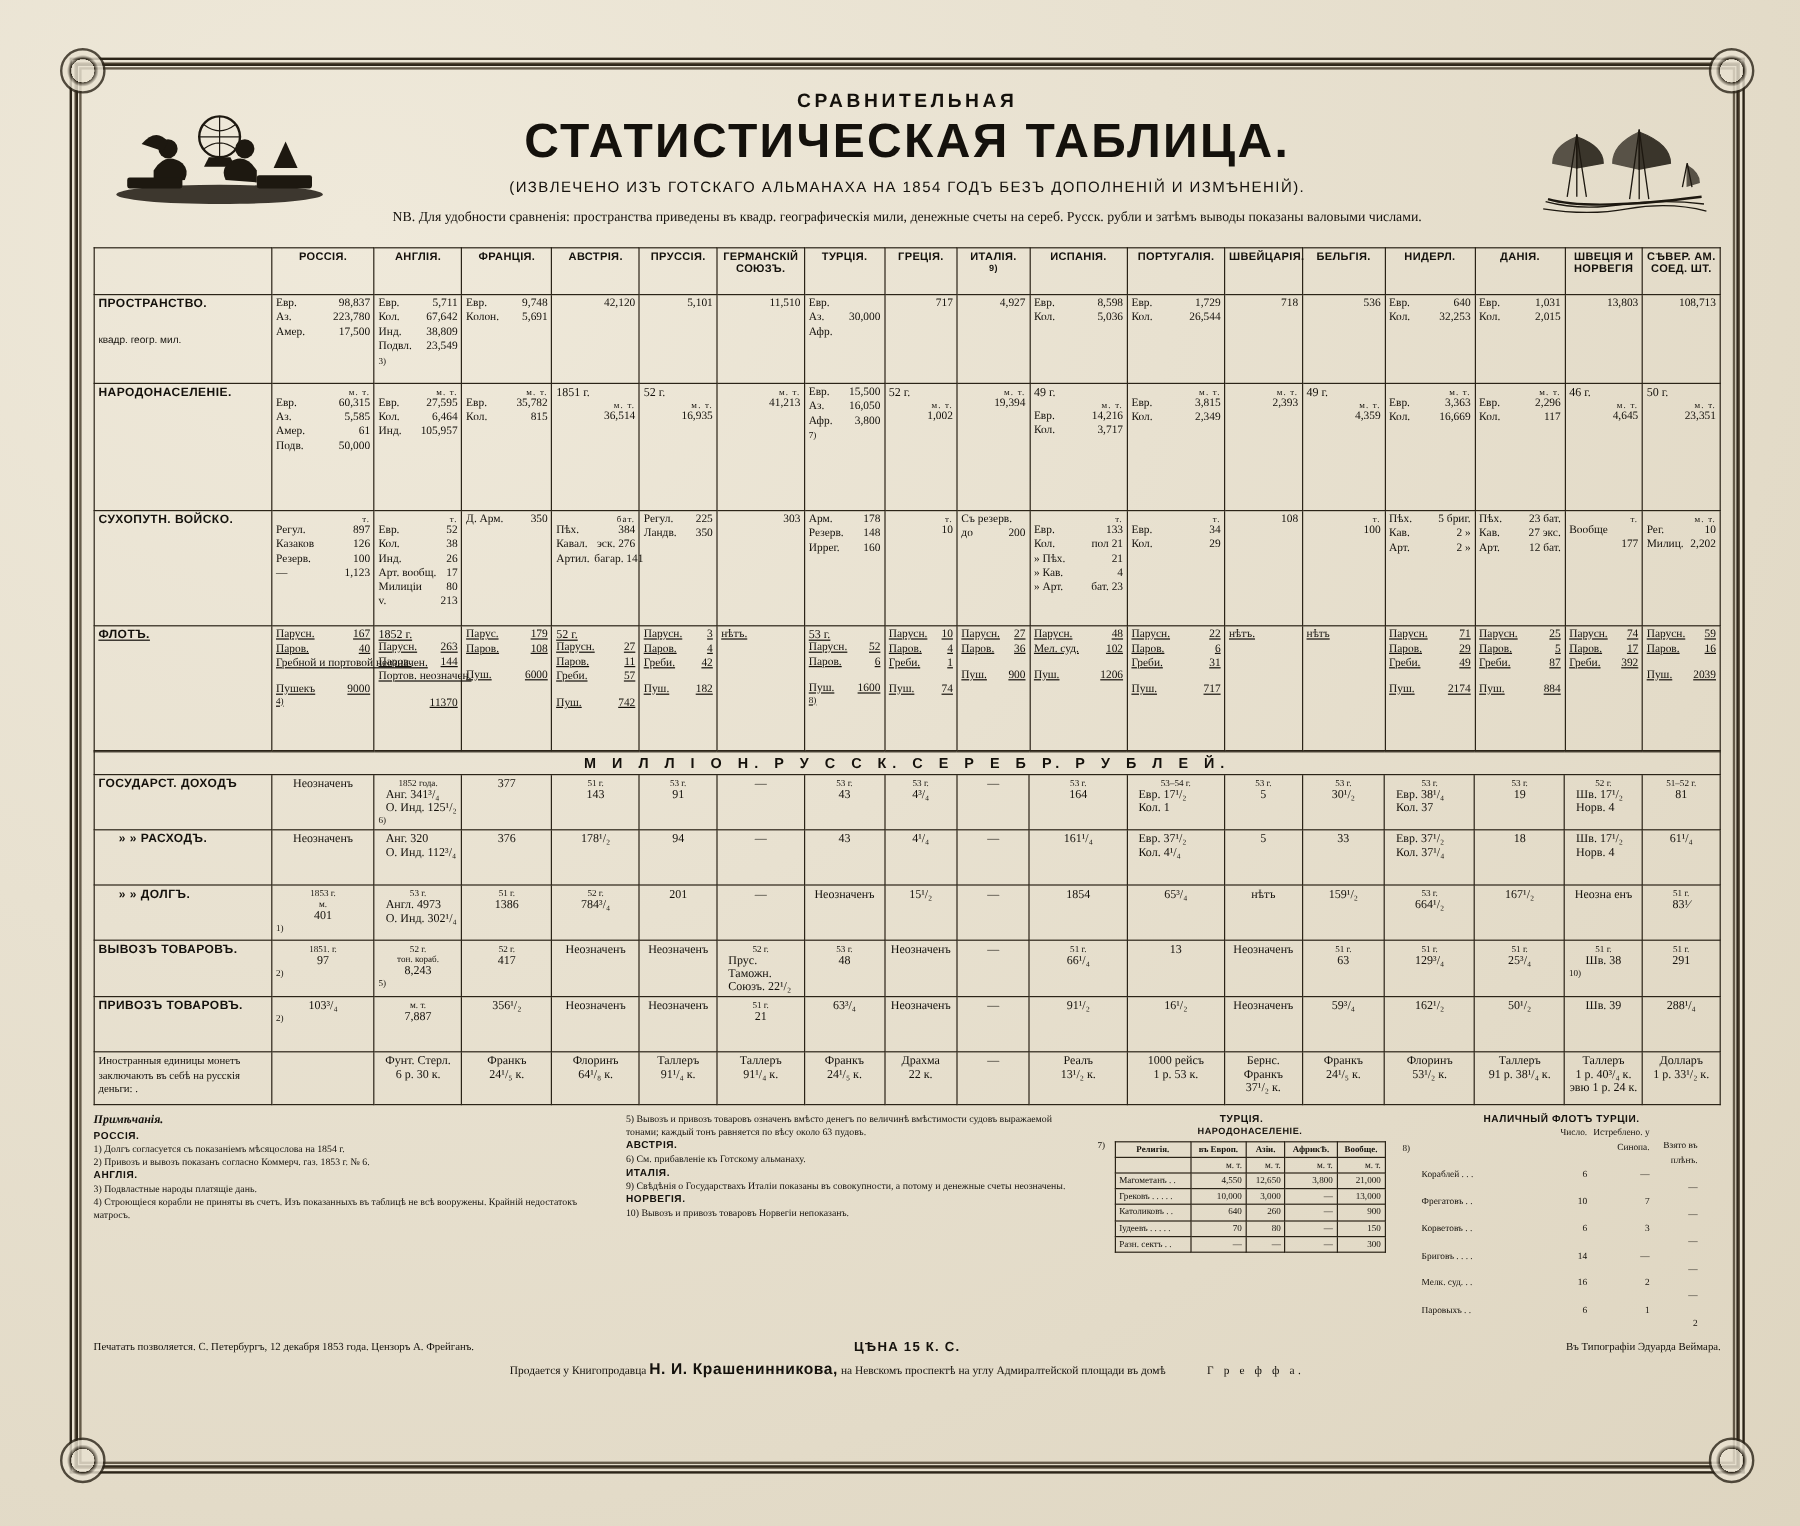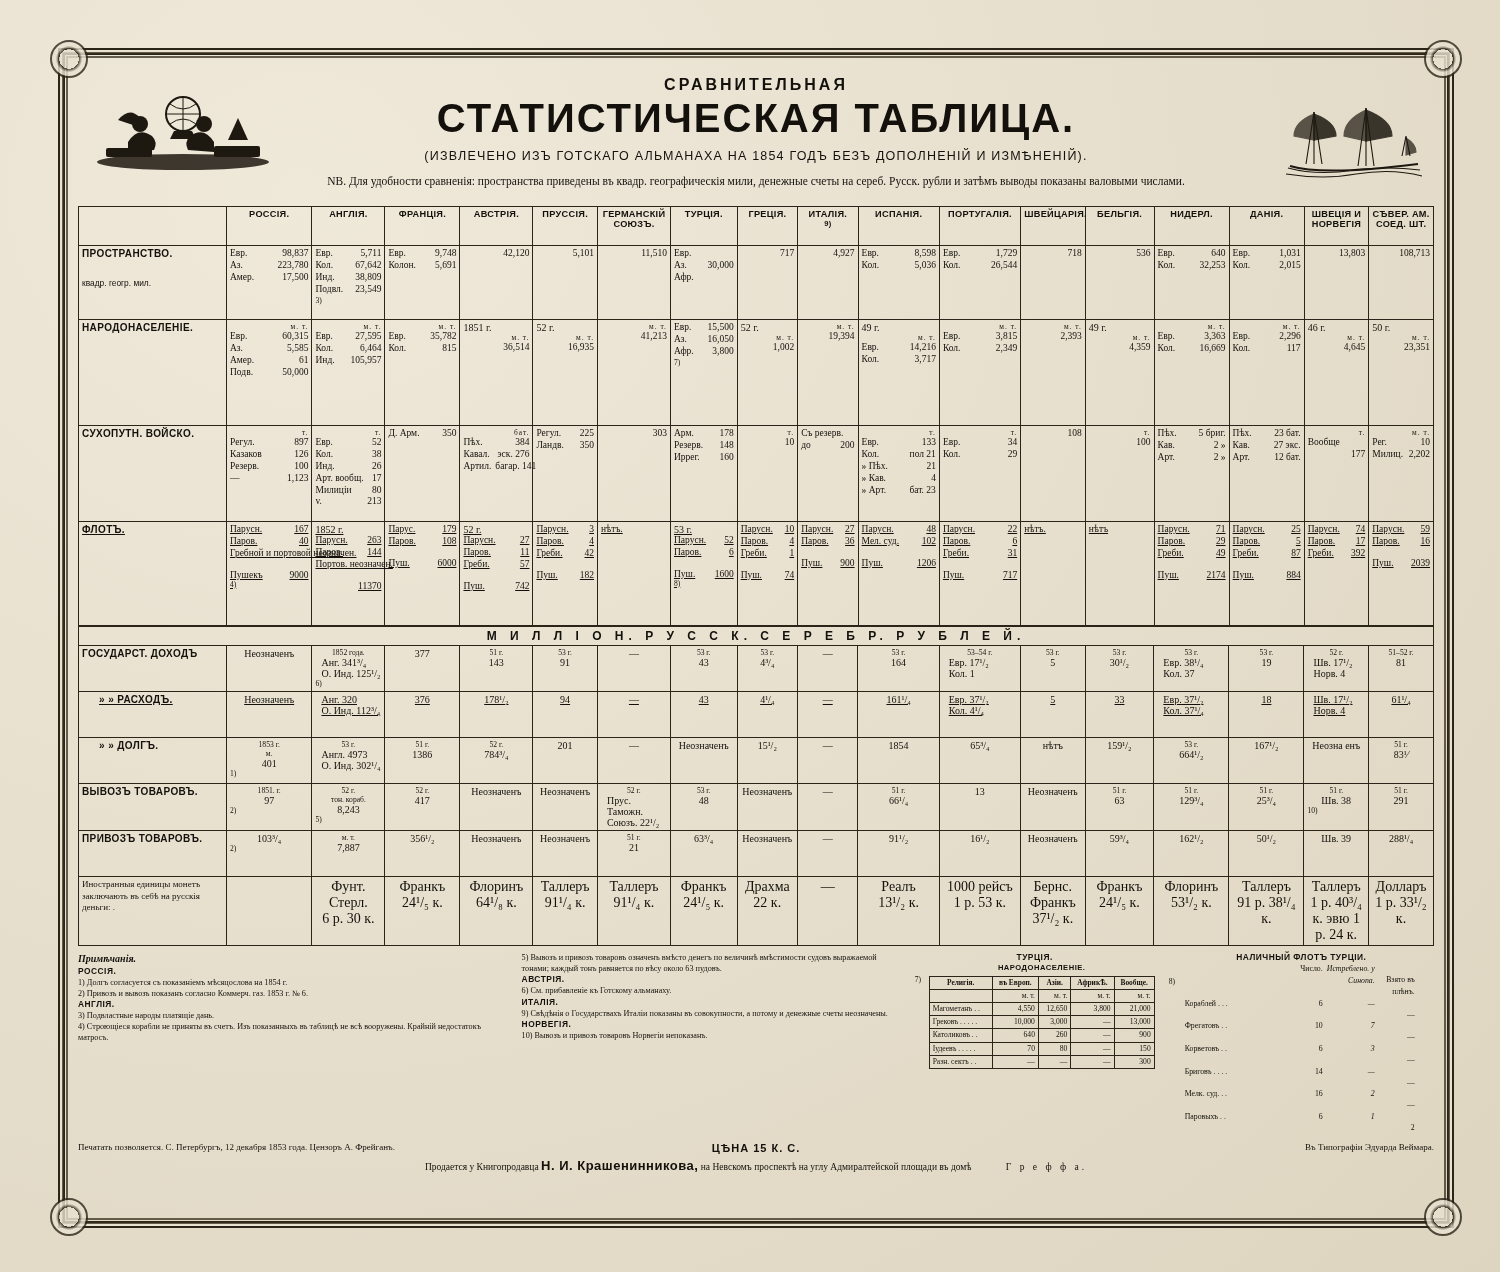--- a/index.html
+++ b/index.html
@@ -87,40 +87,40 @@
   .unitline{font-size:7.4px;text-align:right;letter-spacing:1px;}
   .banner td{
     text-align:center;font-weight:bold;letter-spacing:5px;
     font-family:"Liberation Sans",sans-serif;font-size:12px;
     padding:4px 0;
   }
   .rowlabel.indent{padding-left:20px;}
   .moneyrow td{font-size:10px;}
   .moneyrow .val{text-align:center;display:block;}
   .moneyrow .yr{font-size:7.6px;text-align:center;display:block;}
-  .fx td{font-size:14px;text-align:center;vertical-align:middle;}
+  .fx td{font-size:10px;text-align:center;vertical-align:middle;}
   .fx .lbl{text-align:left;font-size:9px;line-height:1.3;margin-left:12px;}
 
   
   .notes{display:flex;gap:14px;margin-top:6px;font-size:8.2px;line-height:1.35;}
   .notes .c1{width:34%;}
   .notes .c2{width:30%;}
   .notes .c3{width:19%;}
   .notes .c4{width:21%;}
   .notes .hd{font-family:"Liberation Sans",sans-serif;font-weight:bold;font-size:8.4px;letter-spacing:.5px;}
   .prim{font-style:italic;font-weight:bold;font-size:10px;font-family:"Liberation Serif",serif;}
   table.mini{border-collapse:collapse;font-size:7.6px;width:100%;margin-top:2px;}
   table.mini td,table.mini th{border:1px solid #2b2418;padding:1px 3px;}
   table.mini th{font-weight:bold;text-align:center;font-size:7.4px;}
   table.mini td.r{text-align:right;}
   .fleet{font-size:7.8px;line-height:1.5;}
   .fleet .row{display:flex;}
   .fleet .n{width:92px;}
   .fleet .a{width:46px;text-align:right;}
-  .fleet .b{width:52px;text-align:right;font-style:italic;}
+  .fleet .b{width:52px;text-align:right;}
   .fleet .c{width:40px;text-align:right;margin-top:11px;}
 
   .footer{margin-top:8px;font-size:9px;position:relative;height:46px;}
   .footer .l{position:absolute;left:0;top:0;}
   .footer .r{position:absolute;right:0;top:0;}
   .footer .price{text-align:center;font-weight:bold;font-family:"Liberation Sans",sans-serif;font-size:11px;letter-spacing:1px;}
   .footer .sell{text-align:center;font-size:9.5px;margin-top:4px;}
   .footer .sell b{font-size:13px;font-family:"Liberation Sans",sans-serif;letter-spacing:.5px;}
   .footer .sell .sp{letter-spacing:3px;padding-left:32px;}
 </style>
@@ -1140,21 +1140,21 @@
             <td>
               <span class="yr">52 г.</span>
               <span class="val" style="text-align:left;padding-left:6px">Шв.   17¹/₂</span>
               <span class="val" style="text-align:left;padding-left:6px">Норв.    4</span>
             </td>
             <td>
               <span class="yr">51–52 г.</span>
               <span class="val">81</span>
             </td>
           </tr>
-          <tr class="moneyrow" style="height: 46px; text-decoration: underline;">
+          <tr class="moneyrow" style="height: 46px;">
             <td class="rowlabel indent">»      »   РАСХОДЪ.</td>
             <td>
               <span class="val">Неозначенъ</span>
             </td>
             <td>
               <span class="val" style="text-align:left;padding-left:6px">Анг.   320</span>
               <span class="val" style="text-align:left;padding-left:6px">О. Инд. 112³/₄</span>
             </td>
             <td>
               <span class="val">376</span>

